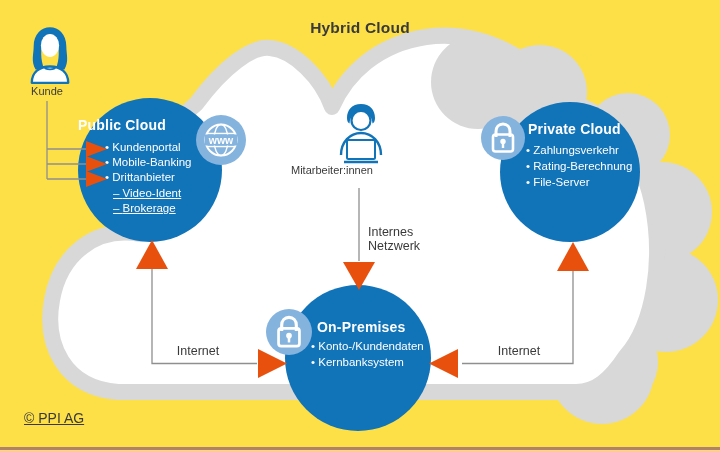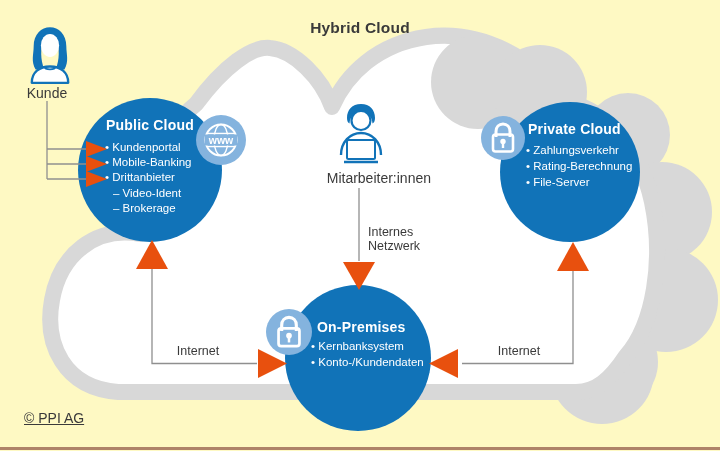--- a/index.html
+++ b/index.html
@@ -1,48 +1,48 @@
 <!DOCTYPE html>
 <html><head>
 <meta charset="utf-8">
 <style>
   html,body{margin:0;padding:0;background:#fff;}
-  .stage{position:relative;width:720px;height:451px;background:#fef9c3;overflow:hidden;
+  .stage{position:relative;width:720px;height:451px;background:#fde047;overflow:hidden;
          font-family:"Liberation Sans",sans-serif;color:#3a3a3a;}
   svg{display:block;}
   .layer{position:absolute;left:0;top:0;width:720px;height:451px;pointer-events:none;}
   .bg-layer{z-index:0;}
   .arrow-layer{z-index:5;}
   .diagram-title{position:absolute;left:0;top:19px;width:720px;text-align:center;
                  font-size:15.5px;font-weight:bold;letter-spacing:.2px;z-index:6;}
   .node{position:absolute;border-radius:50%;z-index:2;color:#fff;}
   .node .node-title{font-weight:bold;font-size:14px;letter-spacing:.2px;}
   .node ul{list-style:none;margin:2px 0 0 0;padding:0;font-size:11.5px;line-height:15.2px;}
   .node li{white-space:nowrap;}
   .li-main::before{content:"• ";}
   .li-sub::before{content:"– ";}
   .node-public{left:78px;top:98px;width:144px;height:144px;}
-  .node-public .node-title{text-align:center;padding-top:19px;}
+  .node-public .node-title{padding-top:19px;}
   .node-public ul{margin-left:27px;margin-top:7px;}
-  .node-public .li-sub{margin-left:8px;}
+  .node-public .li-sub{margin-left:8px;text-decoration:underline;}
   .node-private{left:500px;top:102px;width:140px;height:140px;}
   .node-private .node-title{padding-left:28px;padding-top:19px;}
   .node-private ul{margin-left:26px;margin-top:5px;line-height:16px;}
   .node-onprem{left:285px;top:285px;width:146px;height:146px;}
   .node-onprem .node-title{padding-left:32px;padding-top:34px;}
   .node-onprem ul{margin-left:26px;margin-top:4px;line-height:15.5px;}
   .badge{position:absolute;border-radius:50%;z-index:3;display:flex;align-items:center;}
   .badge-www{left:196px;top:115px;width:50px;height:50px;}
   .badge-lock-private{left:481px;top:116px;width:44px;height:44px;}
   .badge-lock-onprem{left:266px;top:309px;width:46px;height:46px;}
   .actor{position:absolute;z-index:4;}
-  .actor-label{position:absolute;z-index:6;font-size:14px;text-align:center;}
+  .actor-label{position:absolute;z-index:6;font-size:11px;text-align:center;}
   .label{position:absolute;z-index:6;font-size:12.5px;}
   .kunde-label{left:12px;top:85px;width:70px;text-align:center;}
-  .employees-label{left:291px;top:170px;width:140px;text-align:right;}
+  .employees-label{left:291px;top:164px;width:140px;text-align:left;}
   .internal-net-label{left:368px;top:204px;line-height:14px;margin-top:21px;}
   .internet-left-label{left:160px;top:344px;width:76px;text-align:center;}
   .internet-right-label{left:481px;top:344px;width:76px;text-align:center;}
   .copyright{left:24px;top:410px;font-size:14px;text-decoration:underline;}
   .bottom-line{position:absolute;left:0;bottom:1px;width:720px;height:3px;background:#ae8368;z-index:7;}
 </style>
 </head>
 <body>
 
 <div class="stage">
@@ -120,22 +120,22 @@
     <ul>
       <li class="li-main">Zahlungsverkehr</li>
       <li class="li-main">Rating-Berechnung</li>
       <li class="li-main">File-Server</li>
     </ul>
   </div>
 
   <div class="node node-onprem" style="background:#1173b8;">
     <div class="node-title">On-Premises</div>
     <ul>
+      <li class="li-main">Konto-/Kundendaten</li>
       <li class="li-main">Kernbanksystem</li>
-      <li class="li-main">Konto-/Kundendaten</li>
     </ul>
   </div>
 
   <div class="badge badge-www" style="background:#84b3de;">
     <svg viewBox="0 0 50 50" width="50" height="50">
       <circle cx="25" cy="25" r="15.5" fill="none" stroke="#ffffff" stroke-width="2"></circle>
       <ellipse cx="25" cy="25" rx="7" ry="15.5" fill="none" stroke="#ffffff" stroke-width="1.4"></ellipse>
       <path d="M11 18.5 H39 M11 31.5 H39" stroke="#ffffff" stroke-width="1.4" fill="none"></path>
       <rect x="9" y="19.5" width="32" height="11" fill="#84b3de"></rect>
       <text x="25" y="28.6" text-anchor="middle" font-family="Liberation Sans, sans-serif" font-size="10.5" font-weight="bold" fill="#ffffff">www</text>

